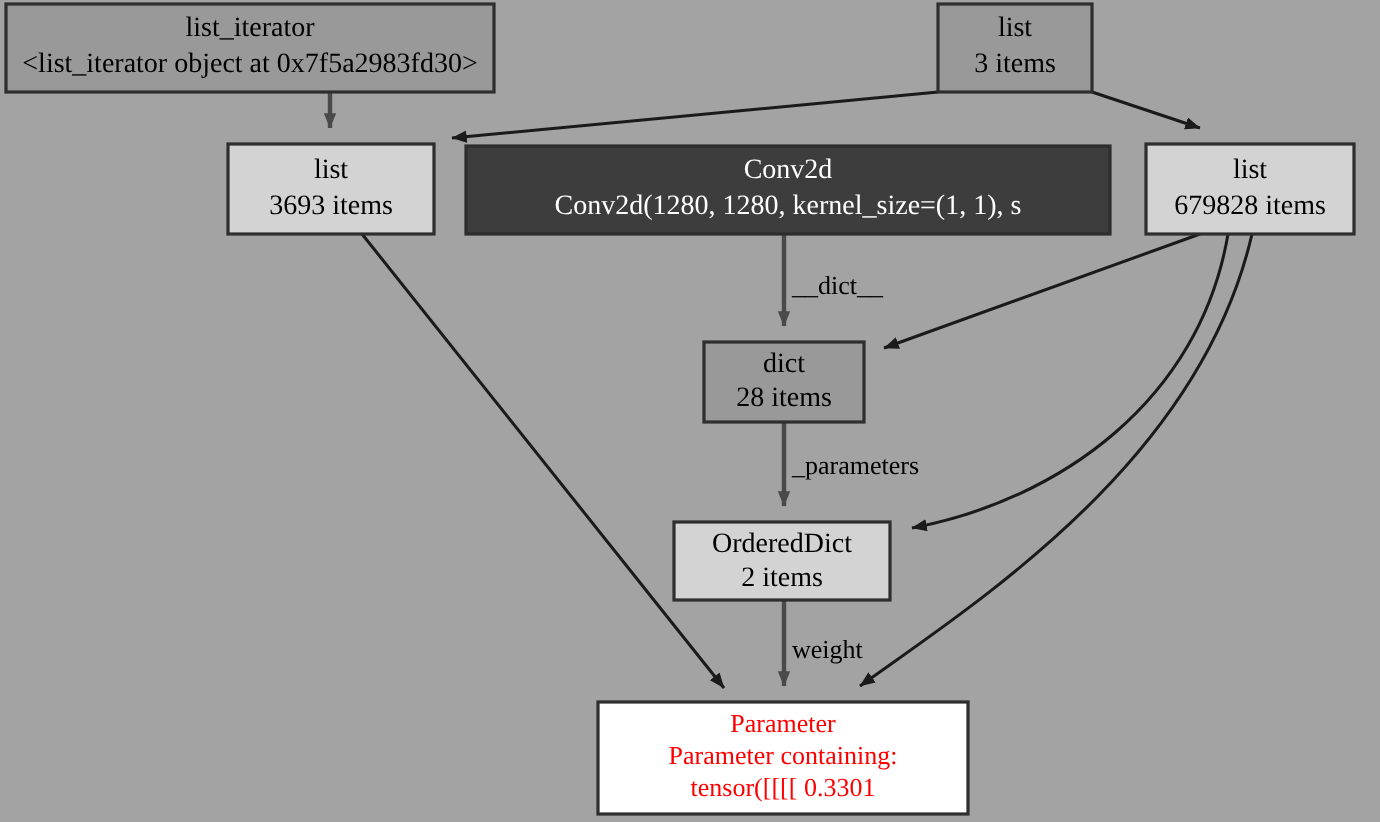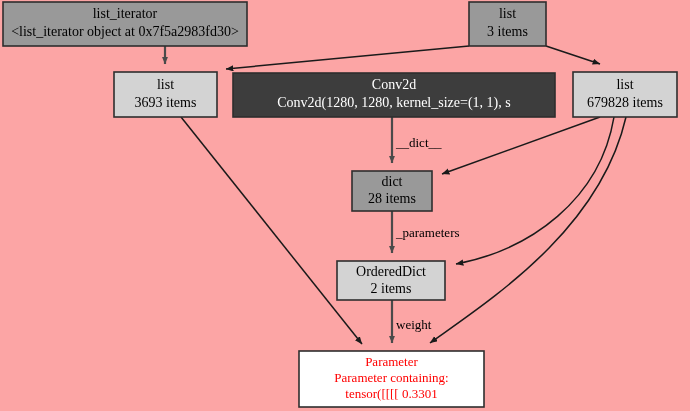--- a/index.html
+++ b/index.html
@@ -10,21 +10,21 @@
   body {
     width: 690px;
     height: 411px;
     overflow: hidden;
     font-family: "Liberation Serif", "DejaVu Serif", serif;
   }
   #graph-root {
     position: relative;
     width: 690px;
     height: 411px;
-    background: #fca5a5;
+    background: #a3a3a3;
   }
   svg#graph-canvas {
     position: absolute;
     top: 0;
     left: 0;
     width: 690px;
     height: 411px;
     display: block;
   }
   .node-rect {

